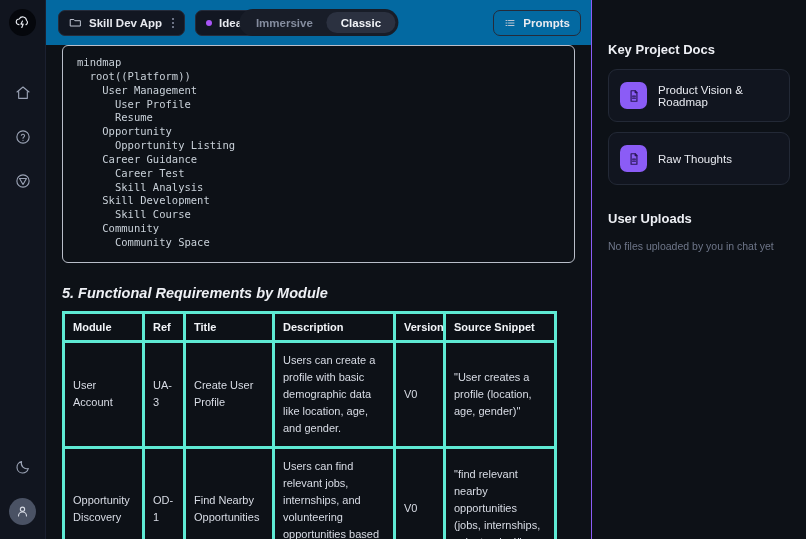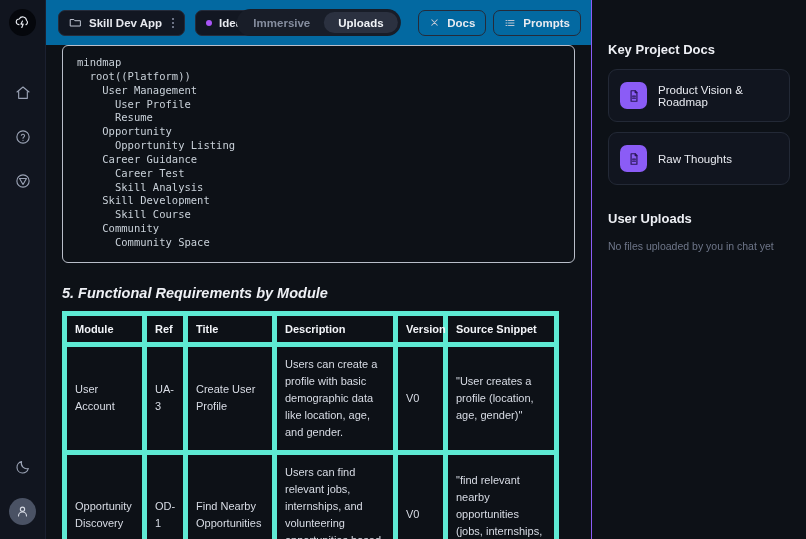--- a/index.html
+++ b/index.html
@@ -95,21 +95,21 @@
   }
   .section-title {
     margin: 22px 0 10px 0;
     font-size: 14.5px; font-weight: 700; color: #eef0f5; font-style: italic;
   }
   table.req {
     width: 492px; border-collapse: collapse;
     table-layout: fixed;
   }
   table.req th, table.req td {
-    border: 5px solid #5eead4;
+    border: 3px solid #5eead4;
     text-align: left; vertical-align: middle;
     color: #e6e9ef;
   }
   table.req th {
     font-size: 11px; font-weight: 700; padding: 7px 8px;
     color: #f2f4f8;
   }
   table.req td {
     font-size: 11px; font-weight: 400; padding: 9px 8px;
     line-height: 17px; color: #d8dce5;
@@ -219,30 +219,24 @@
       <div class="pill">
         <span class="dot-purple"></span>
         <span>Idea discussion</span>
         <svg width="11" height="11" viewBox="0 0 24 24" fill="none" stroke="#9aa2b4" stroke-width="2.2" stroke-linecap="round" stroke-linejoin="round">
           <path d="M6 9.5l6 6 6-6"></path>
         </svg>
       </div>
 
       <div class="seg">
         <div class="seg-item">Immersive</div>
-        <div class="seg-item active">Uploads</div>
+        <div class="seg-item active">Classic</div>
       </div>
 
       <div class="top-right">
-        <div class="pill ghost">
-          <svg width="11" height="11" viewBox="0 0 24 24" fill="none" stroke="#c3c9d6" stroke-width="2.2" stroke-linecap="round">
-            <path d="M6 6l12 12M18 6L6 18"></path>
-          </svg>
-          <span>Docs</span>
-        </div>
         <div class="pill ghost">
           <svg width="12" height="12" viewBox="0 0 24 24" fill="none" stroke="#c3c9d6" stroke-width="1.9" stroke-linecap="round">
             <path d="M4 7h2M9 7h11M4 12h2M9 12h11M4 17h2M9 17h11"></path>
           </svg>
           <span>Prompts</span>
         </div>
       </div>
     </div>
 
     <div class="content">

